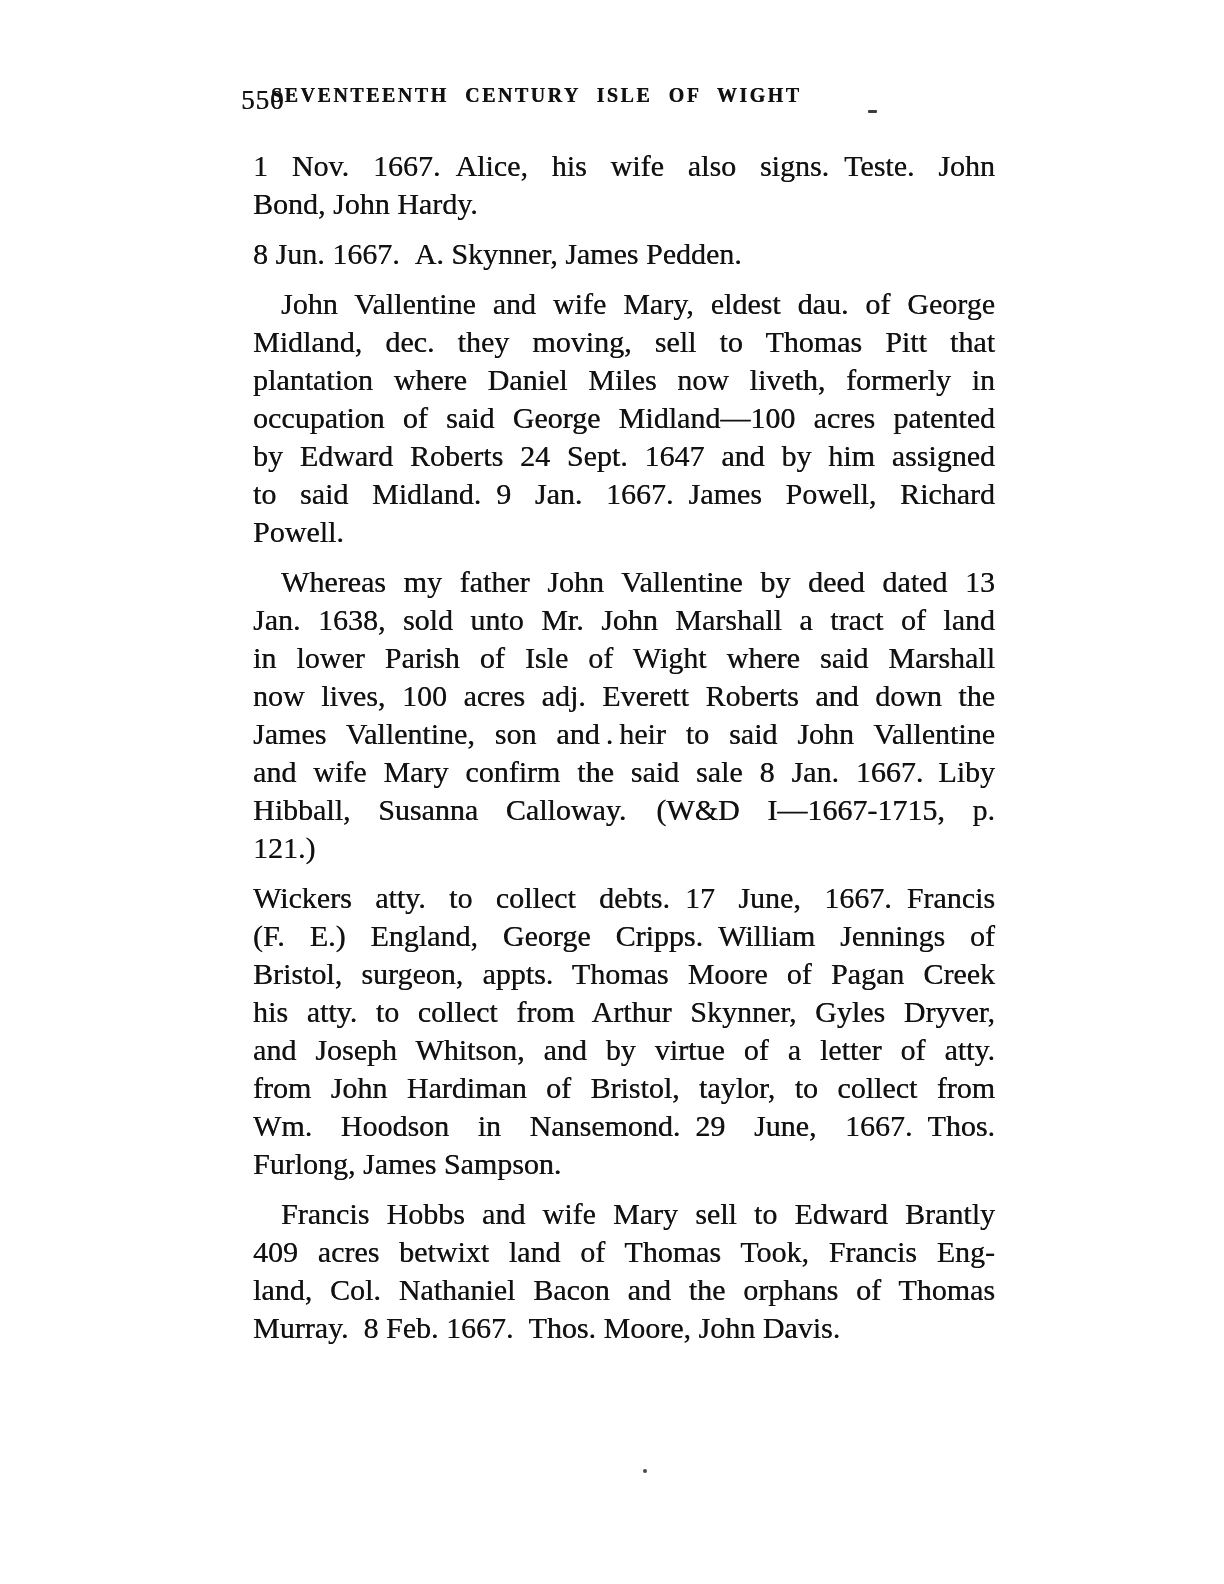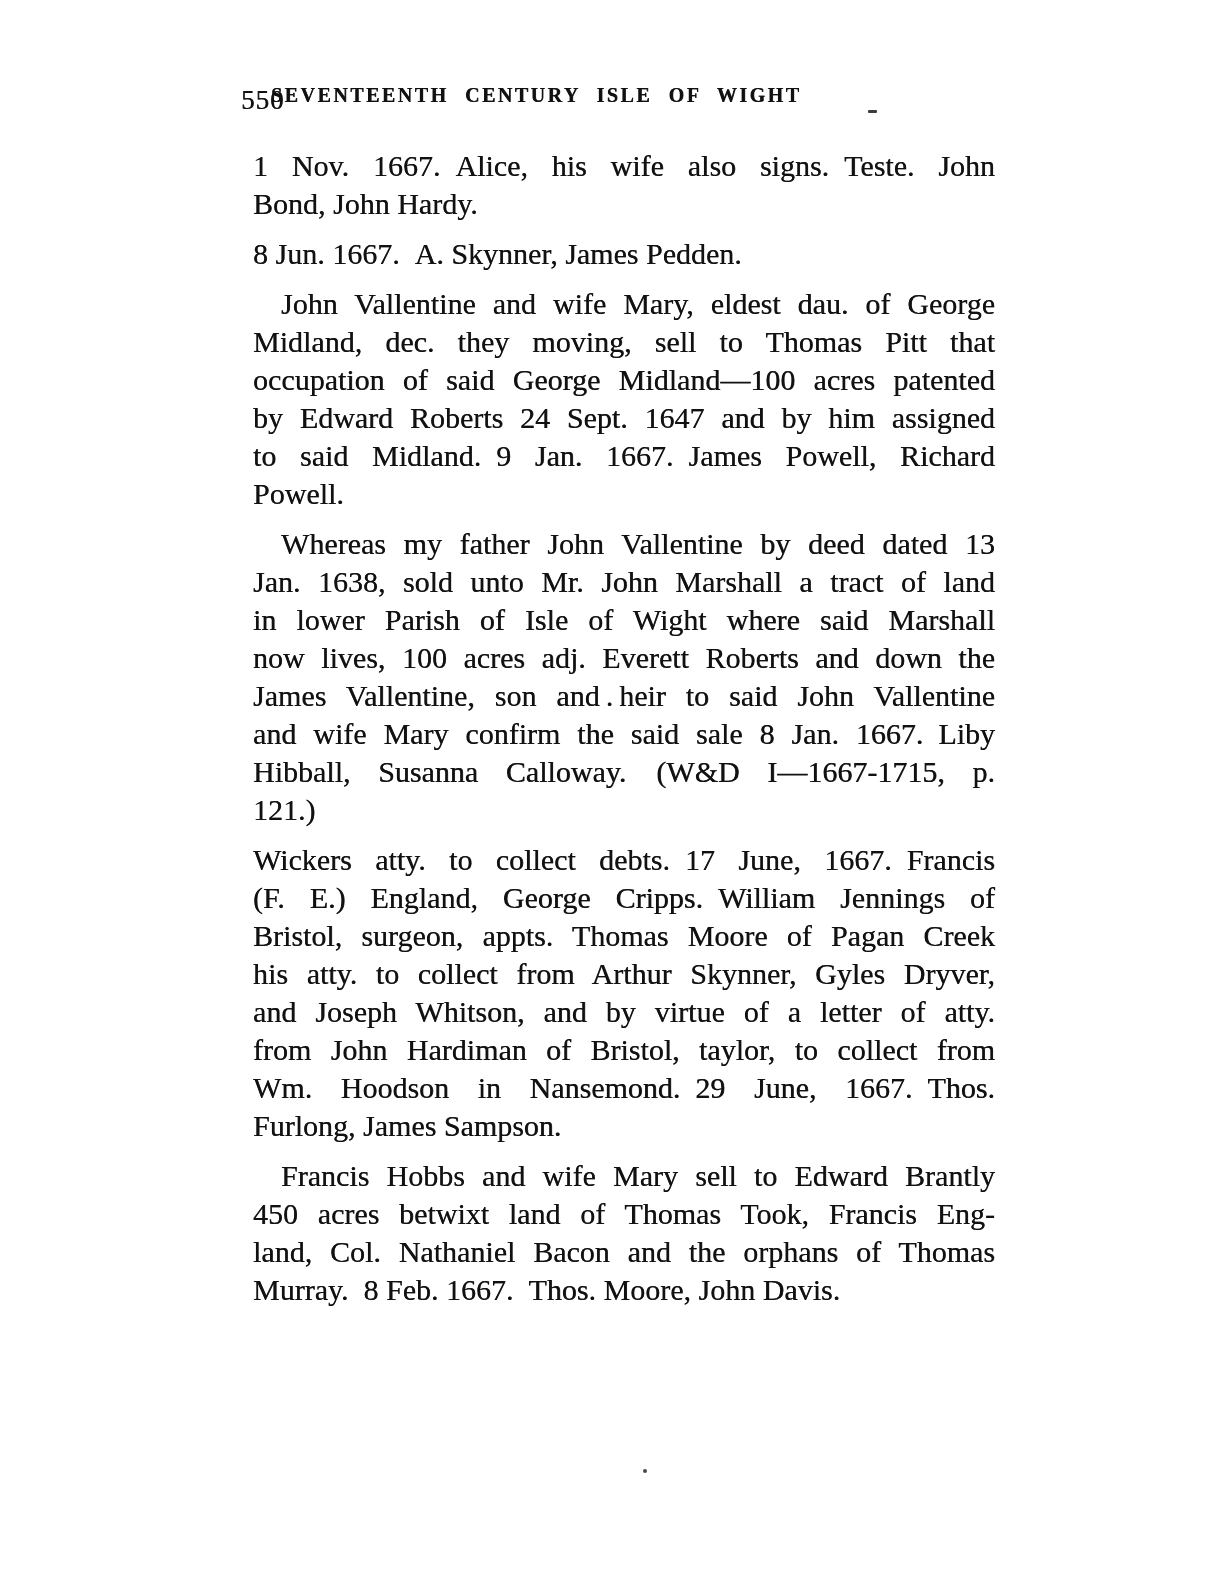--- a/index.html
+++ b/index.html
@@ -90,20 +90,21 @@
         <div class="paragraph">
           <div class="line">1 Nov. 1667. Alice, his wife also signs. Teste. John</div>
           <div class="line last">Bond, John Hardy.</div>
         </div>
         <div class="paragraph indent">
           <div class="line last">8 Jun. 1667. A. Skynner, James Pedden.</div>
         </div>
         <div class="paragraph indent">
           <div class="line first">John Vallentine and wife Mary, eldest dau. of George</div>
           <div class="line">Midland, dec. they moving, sell to Thomas Pitt that</div>
+          <div class="line">plantation where Daniel Miles now liveth, formerly in</div>
           <div class="line">occupation of said George Midland—100 acres patented</div>
           <div class="line">by Edward Roberts 24 Sept. 1647 and by him assigned</div>
           <div class="line">to said Midland. 9 Jan. 1667. James Powell, Richard</div>
           <div class="line last">Powell.</div>
         </div>
         <div class="paragraph indent">
           <div class="line first">Whereas my father John Vallentine by deed dated 13</div>
           <div class="line">Jan. 1638, sold unto Mr. John Marshall a tract of land</div>
           <div class="line">in lower Parish of Isle of Wight where said Marshall</div>
           <div class="line">now lives, 100 acres adj. Everett Roberts and down the</div>
@@ -117,21 +118,21 @@
           <div class="line">(F. E.) England, George Cripps. William Jennings of</div>
           <div class="line">Bristol, surgeon, appts. Thomas Moore of Pagan Creek</div>
           <div class="line">his atty. to collect from Arthur Skynner, Gyles Dryver,</div>
           <div class="line">and Joseph Whitson, and by virtue of a letter of atty.</div>
           <div class="line">from John Hardiman of Bristol, taylor, to collect from</div>
           <div class="line">Wm. Hoodson in Nansemond. 29 June, 1667. Thos.</div>
           <div class="line last">Furlong, James Sampson.</div>
         </div>
         <div class="paragraph indent">
           <div class="line first">Francis Hobbs and wife Mary sell to Edward Brantly</div>
-          <div class="line">450 acres betwixt land of Thomas Took, Francis Eng-</div>
+          <div class="line">409 acres betwixt land of Thomas Took, Francis Eng-</div>
           <div class="line">land, Col. Nathaniel Bacon and the orphans of Thomas</div>
           <div class="line last">Murray. 8 Feb. 1667. Thos. Moore, John Davis.</div>
         </div>
       </div>
   </div>
   <div class="ink-dash"></div>
   <div class="ink-dot"></div>
 </div>
 
 </body></html>

